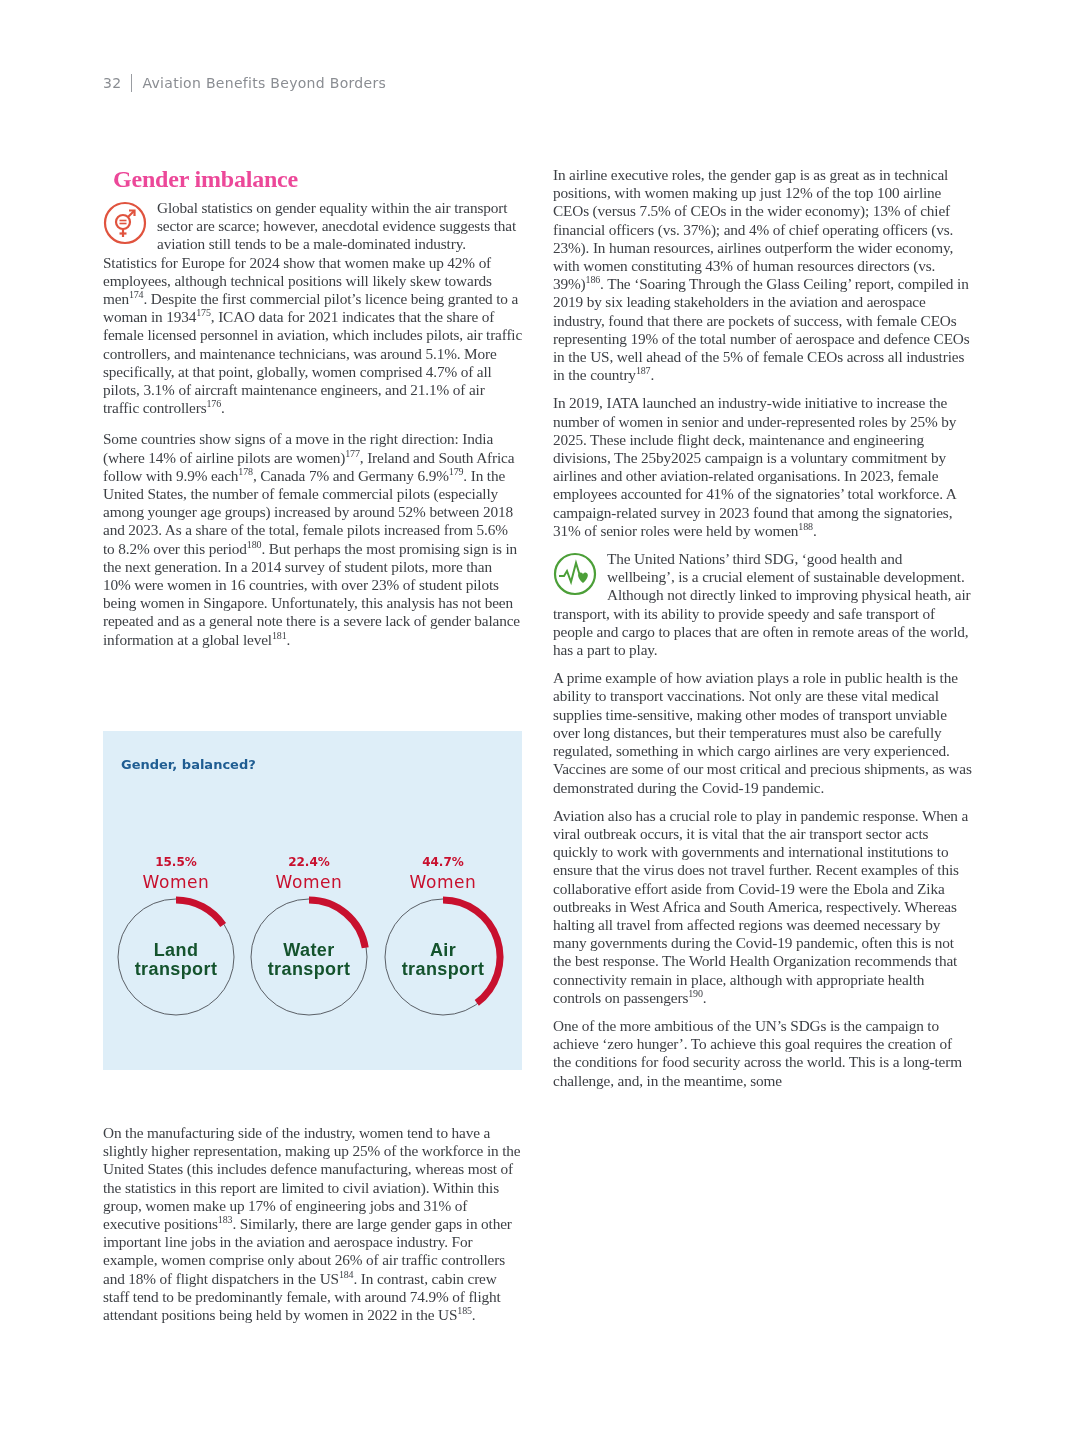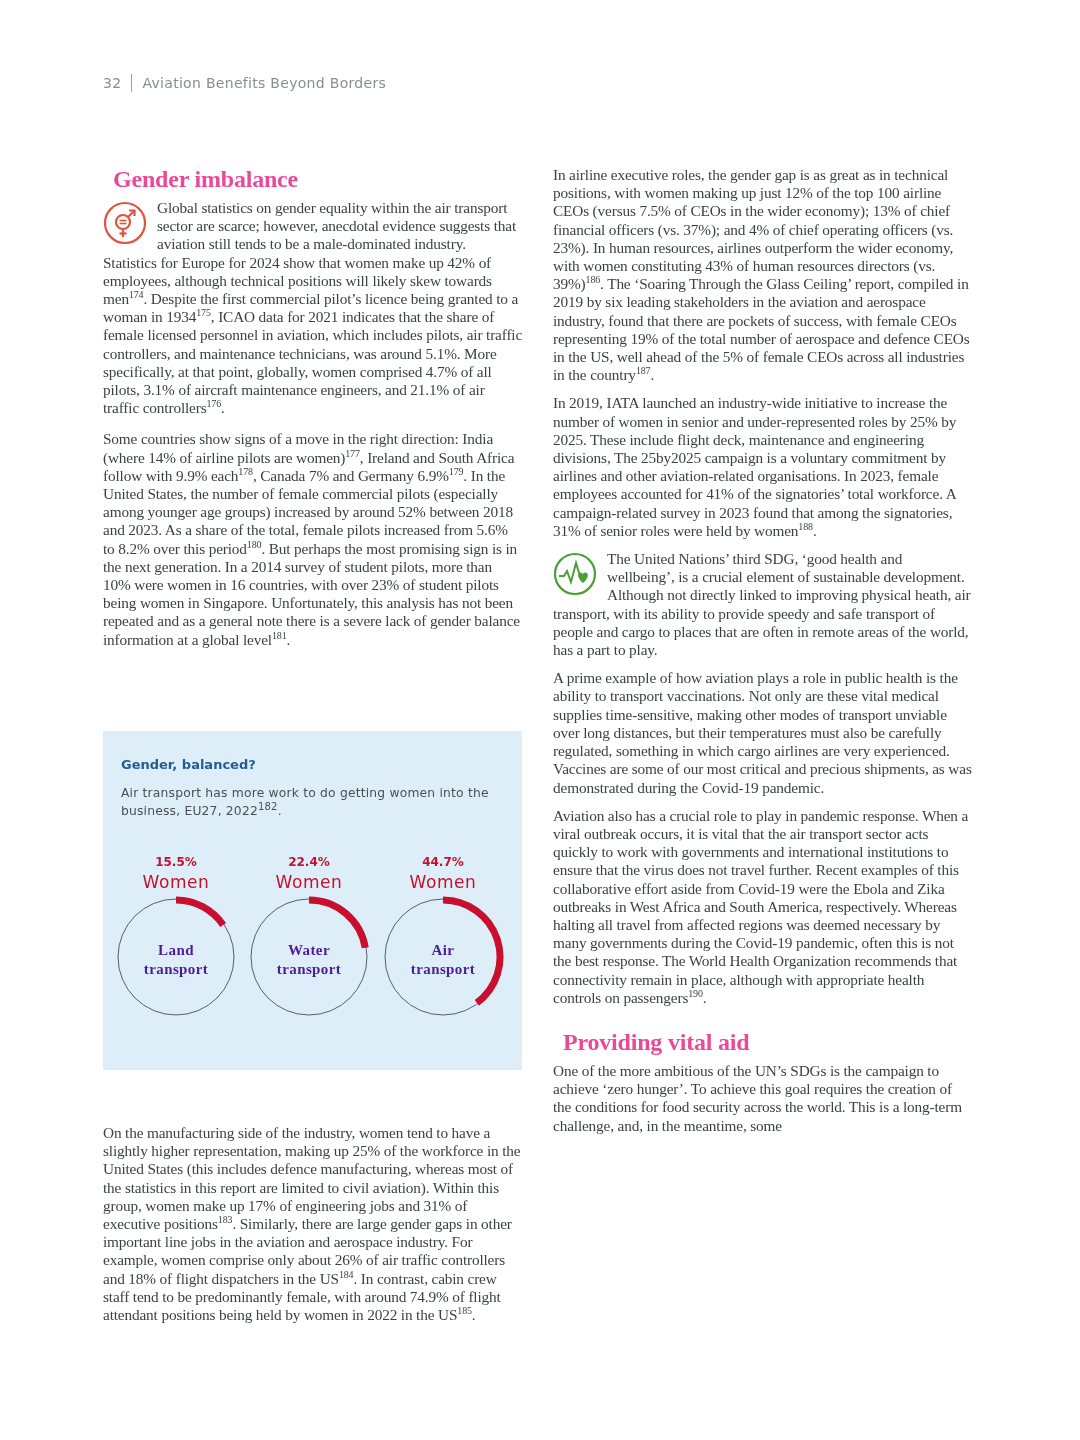--- a/index.html
+++ b/index.html
@@ -20,21 +20,21 @@
   .sdg-icon { float: left; width: 44px; height: 44px; margin: 2px 10px 2px 0; }
 
   .infobox { position: absolute; left: 103px; top: 731px; width: 419px; height: 339px; background: #deeef8; }
   .infobox h3 { position: absolute; left: 18px; top: 26px; margin: 0; font-family: "DejaVu Sans", sans-serif; font-weight: bold; font-size: 13px; color: #1f5d92; }
   .infobox .sub { position: absolute; left: 18px; top: 53px; width: 395px; font-family: "DejaVu Sans", sans-serif; font-size: 12.3px; line-height: 18px; color: #4b4f55; letter-spacing: 0.2px; }
 
   .ring { position: absolute; top: 120px; width: 130px; text-align: center; }
   .ring .pct { font-family: "DejaVu Sans", sans-serif; font-weight: bold; font-size: 12px; color: #c8102e; line-height: 22px; }
   .ring .wlabel { font-family: "DejaVu Sans", sans-serif; font-size: 17px; color: #c8102e; line-height: 18px; letter-spacing: 0.6px; }
   .ring svg { display: block; margin: 4px auto 0; }
-  .ring .cat { position: absolute; left: 0; width: 130px; top: 92px; font-family: Liberation Serif, serif; font-weight: bold; font-size: 15px; line-height: 19px; color: #4c1d95; letter-spacing: 0.4px; }
+  .ring .cat { position: absolute; left: 0; width: 130px; top: 92px; font-family: Liberation Sans, sans-serif; font-weight: bold; font-size: 18px; line-height: 19px; color: #14532d; letter-spacing: 0.4px; }
 </style>
 </head>
 <body>
 
 <div class="header">
   <span>32</span>
   <span class="sep"></span>
   <span>Aviation Benefits Beyond Borders</span>
 </div>
 
@@ -49,21 +49,20 @@
     <line x1="16.5" y1="32.5" x2="23.5" y2="32.5" stroke="#e0533e" stroke-width="2.2"></line>
     <line x1="25" y1="16" x2="31" y2="10" stroke="#e0533e" stroke-width="2.2"></line>
     <polyline points="26,9.5 31.5,9.5 31.5,15" fill="none" stroke="#e0533e" stroke-width="2.2"></polyline>
   </svg>
   <p id="lp0">Global statistics on gender equality within the air transport sector are scarce; however, anecdotal evidence suggests that aviation still tends to be a male-dominated industry. Statistics for Europe for 2024 show that women make up 42% of employees, although technical positions will likely skew towards men<sup>174</sup>. Despite the first commercial pilot’s licence being granted to a woman in 1934<sup>175</sup>, ICAO data for 2021 indicates that the share of female licensed personnel in aviation, which includes pilots, air traffic controllers, and maintenance technicians, was around 5.1%. More specifically, at that point, globally, women comprised 4.7% of all pilots, 3.1% of aircraft maintenance engineers, and 21.1% of air traffic controllers<sup>176</sup>.</p>
   <p id="lp1" style="margin-top:13px;">Some countries show signs of a move in the right direction: India (where 14% of airline pilots are women)<sup>177</sup>, Ireland and South Africa follow with 9.9% each<sup>178</sup>, Canada 7% and Germany 6.9%<sup>179</sup>. In the United States, the number of female commercial pilots (especially among younger age groups) increased by around 52% between 2018 and 2023. As a share of the total, female pilots increased from 5.6% to 8.2% over this period<sup>180</sup>. But perhaps the most promising sign is in the next generation. In a 2014 survey of student pilots, more than 10% were women in 16 countries, with over 23% of student pilots being women in Singapore. Unfortunately, this analysis has not been repeated and as a general note there is a severe lack of gender balance information at a global level<sup>181</sup>.</p>
 </div>
 
 <div class="infobox">
   <h3>Gender, balanced?</h3>
-  <div class="sub"><span>Air transport has more work to do getting women into the business, EU27, 2022</span><sup>182</sup><span>.</span></div>
   <div id="rings">
       <div class="ring" style="left: 8px;">
         <div class="pct">15.5%</div>
         <div class="wlabel">Women</div>
         <svg width="124" height="124">
           <circle cx="62" cy="62" r="58" fill="none" stroke="#5a5f66" stroke-width="1"></circle>
           <path d="M 62 5 A 57 57 0 0 1 109.14359273365002 29.96124746242856" fill="none" stroke="#c8102e" stroke-width="7"></path>
         </svg>
         <div class="cat" style="top: 90px;">
           <div>Land</div>
@@ -107,15 +106,14 @@
 
   <svg class="sdg-icon" viewBox="0 0 44 44">
     <circle cx="22" cy="22" r="20" fill="none" stroke="#4c9f38" stroke-width="2.2"></circle>
     <polyline points="6,24 11,24 14,19 18,30 23,11 27,24" fill="none" stroke="#4c9f38" stroke-width="2"></polyline>
     <path d="M30 31 C24 26 24 21 27.5 20.5 C29 20.3 30 21.5 30 22.5 C30 21.5 31 20.3 32.5 20.5 C36 21 36 26 30 31 Z" fill="#4c9f38"></path>
   </svg>
   <p id="hp0">The United Nations’ third SDG, ‘good health and wellbeing’, is a crucial element of sustainable development. Although not directly linked to improving physical heath, air transport, with its ability to provide speedy and safe transport of people and cargo to places that are often in remote areas of the world, has a part to play.</p>
   <p id="hp1">A prime example of how aviation plays a role in public health is the ability to transport vaccinations. Not only are these vital medical supplies time-sensitive, making other modes of transport unviable over long distances, but their temperatures must also be carefully regulated, something in which cargo airlines are very experienced. Vaccines are some of our most critical and precious shipments, as was demonstrated during the Covid-19 pandemic.</p>
   <p id="hp2">Aviation also has a crucial role to play in pandemic response. When a viral outbreak occurs, it is vital that the air transport sector acts quickly to work with governments and international institutions to ensure that the virus does not travel further. Recent examples of this collaborative effort aside from Covid-19 were the Ebola and Zika outbreaks in West Africa and South America, respectively. Whereas halting all travel from affected regions was deemed necessary by many governments during the Covid-19 pandemic, often this is not the best response. The World Health Organization recommends that connectivity remain in place, although with appropriate health controls on passengers<sup>190</sup>.</p>
 
-  <h2 style="margin-top:22px;">Providing vital aid</h2>
   <p id="ap0">One of the more ambitious of the UN’s SDGs is the campaign to achieve ‘zero hunger’. To achieve this goal requires the creation of the conditions for food security across the world. This is a long-term challenge, and, in the meantime, some</p>
 </div>
 
 </body></html>

